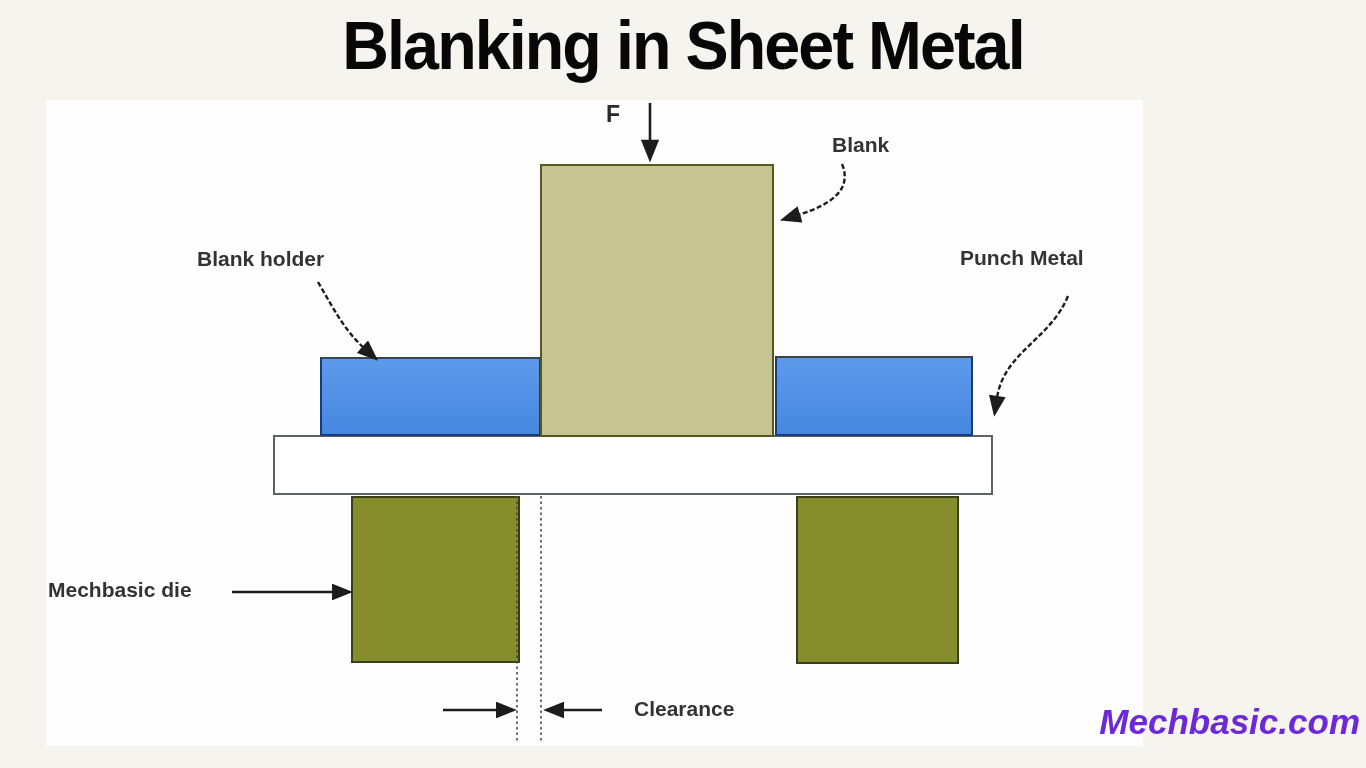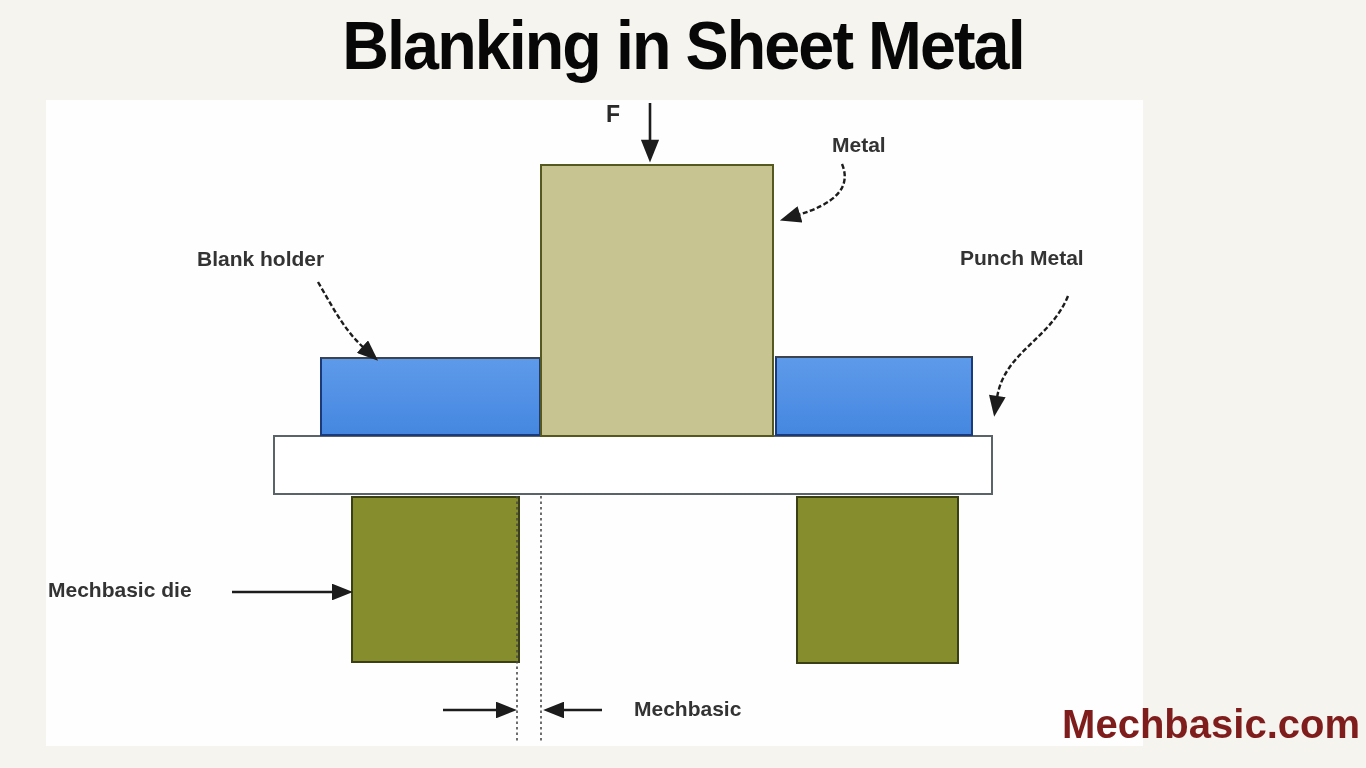--- a/index.html
+++ b/index.html
@@ -83,24 +83,25 @@
   }
   .force-label        { left: 560px; top: 1px;   font-size: 23px; color: #2a2a2a; }
   .punch-label        { left: 786px; top: 33px; }
   .blank-holder-label { left: 151px; top: 147px; }
   .sheet-metal-label  { left: 914px; top: 146px; }
   .blanking-die-label { left: 2px;   top: 478px; }
   .clearance-label    { left: 588px; top: 597px; }
   .watermark {
     position: absolute;
     right: 6px; top: 702px;
-    font-size: 40px;
+    font-size: 35px;
     font-weight: bold;
-    color: #7f1d1d;
+    color: #6d28d9;
     z-index: 20;
+    font-style: italic;
   }
 </style>
 </head>
 <body>
 
 <div class="page-title">Blanking in Sheet Metal</div>
 
 <div class="diagram-canvas">
 
   <div class="part sheet-rect"></div>
@@ -128,20 +129,20 @@
     <path d="M 186,492 L 288,492" stroke="#1c1c1c" stroke-width="2.4" fill="none" marker-end="url(#ah)"></path>
 
     <path d="M 471,396 L 471,642" stroke="#4a4a4a" stroke-width="1.6" fill="none" stroke-dasharray="2.5 3"></path>
     <path d="M 495,396 L 495,642" stroke="#4a4a4a" stroke-width="1.6" fill="none" stroke-dasharray="2.5 3"></path>
 
     <path d="M 397,610 L 452,610" stroke="#1c1c1c" stroke-width="2.4" fill="none" marker-end="url(#ah)"></path>
     <path d="M 556,610 L 516,610" stroke="#1c1c1c" stroke-width="2.4" fill="none" marker-end="url(#ah)"></path>
   </svg>
 
   <div class="diagram-label force-label">F</div>
-  <div class="diagram-label punch-label">Metal</div>
+  <div class="diagram-label punch-label">Blank</div>
   <div class="diagram-label blank-holder-label">Blank holder</div>
   <div class="diagram-label sheet-metal-label">Punch Metal</div>
   <div class="diagram-label blanking-die-label">Mechbasic die</div>
-  <div class="diagram-label clearance-label">Mechbasic</div>
+  <div class="diagram-label clearance-label">Clearance</div>
 </div>
 
 <div class="watermark">Mechbasic.com</div>
 
 </body></html>

